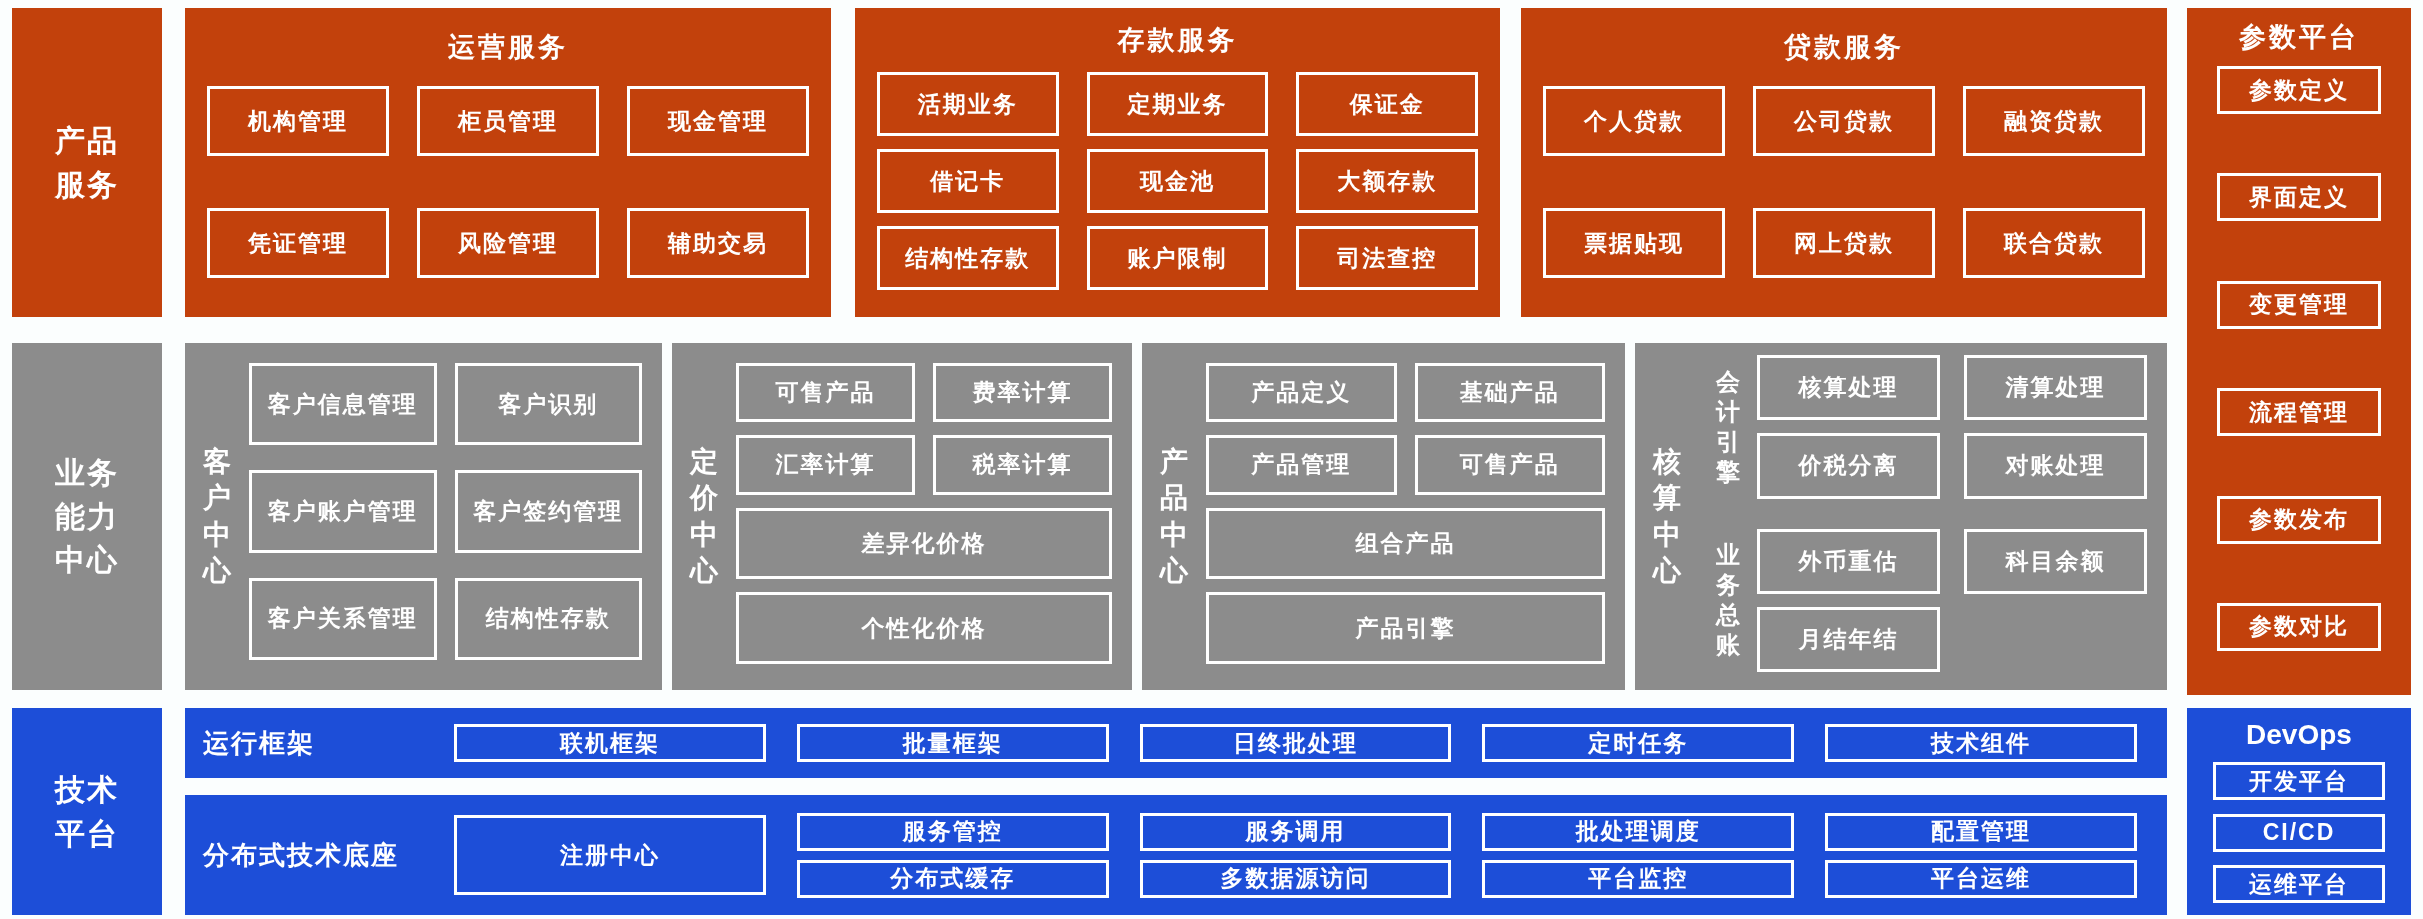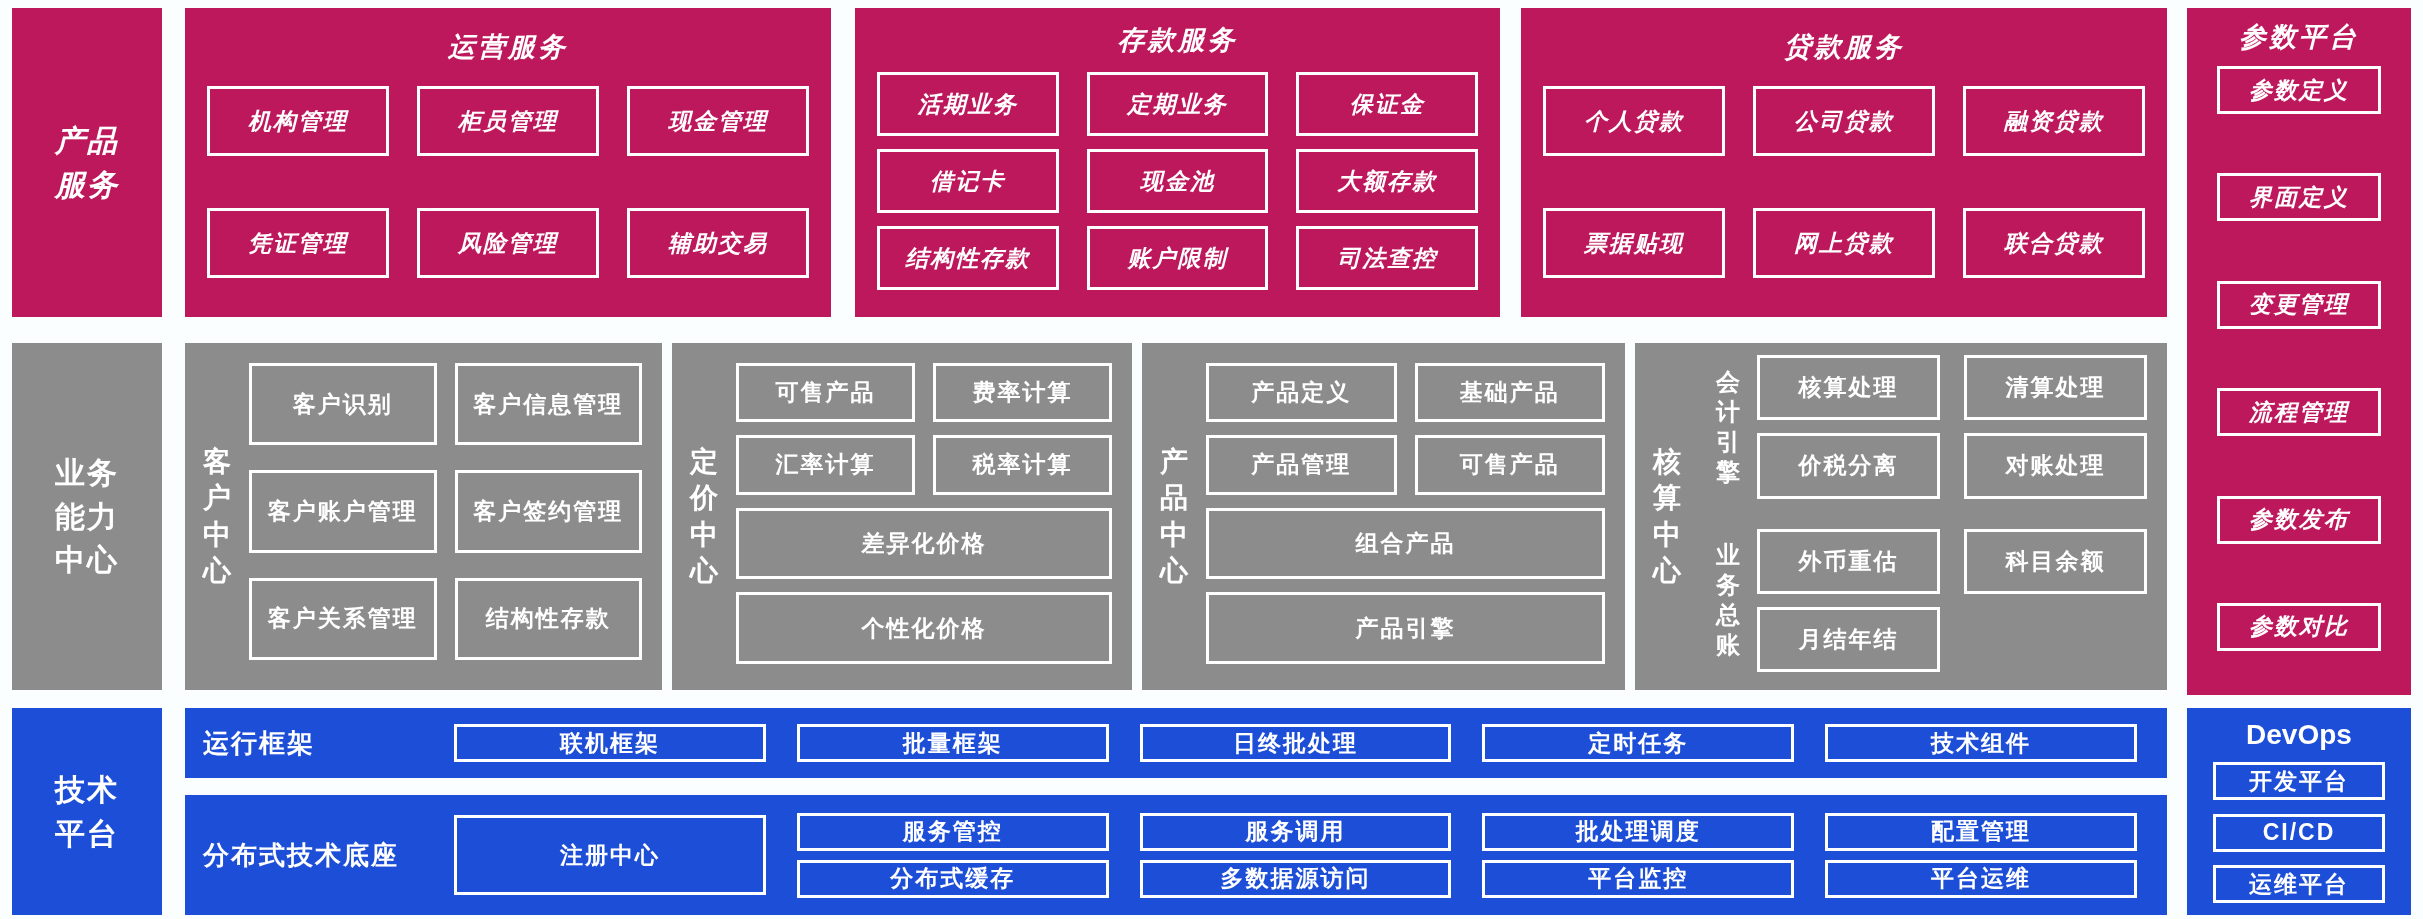--- a/index.html
+++ b/index.html
@@ -3,21 +3,21 @@
 <meta charset="utf-8">
 <style>
   html,body{margin:0;padding:0;}
   .canvas{
     position:relative;width:2423px;height:919px;overflow:hidden;
     background:#FBFEFE;
     font-family:"Liberation Sans","DejaVu Sans",sans-serif;
     color:#fff;
   }
   .blk{position:absolute;box-sizing:border-box;}
-  .teal{background:#be185d;font-style:italic;}
+  .teal{background:#c2410c;}
   .blue{background:#1d4ed8;}
   .gray{background:#8C8C8C;}
 
   .side-label{
     display:flex;align-items:center;justify-content:center;
     font-size:30px;font-weight:bold;text-align:center;
     white-space:pre-line;line-height:1.45;letter-spacing:2px;
   }
   .panel{display:flex;flex-direction:column;padding:0 22px;}
   .panel-title{
@@ -143,22 +143,22 @@
 能力
 中心</div>
 
   <div class="blk gray center-panel" style="left:185px;top:343px;width:477px;height:347px;">
     <div class="v-label">客
 户
 中
 心</div>
     <div class="cust-grid">
 
-    <div class="box">客户识别</div>
-        <div class="box">客户信息管理</div>
+    <div class="box">客户信息管理</div>
+        <div class="box">客户识别</div>
         <div class="box">客户账户管理</div>
         <div class="box">客户签约管理</div>
         <div class="box">客户关系管理</div>
         <div class="box">结构性存款</div>
       </div>
   </div>
 
   <div class="blk gray center-panel" style="left:672px;top:343px;width:460px;height:347px;">
     <div class="v-label">定
 价

